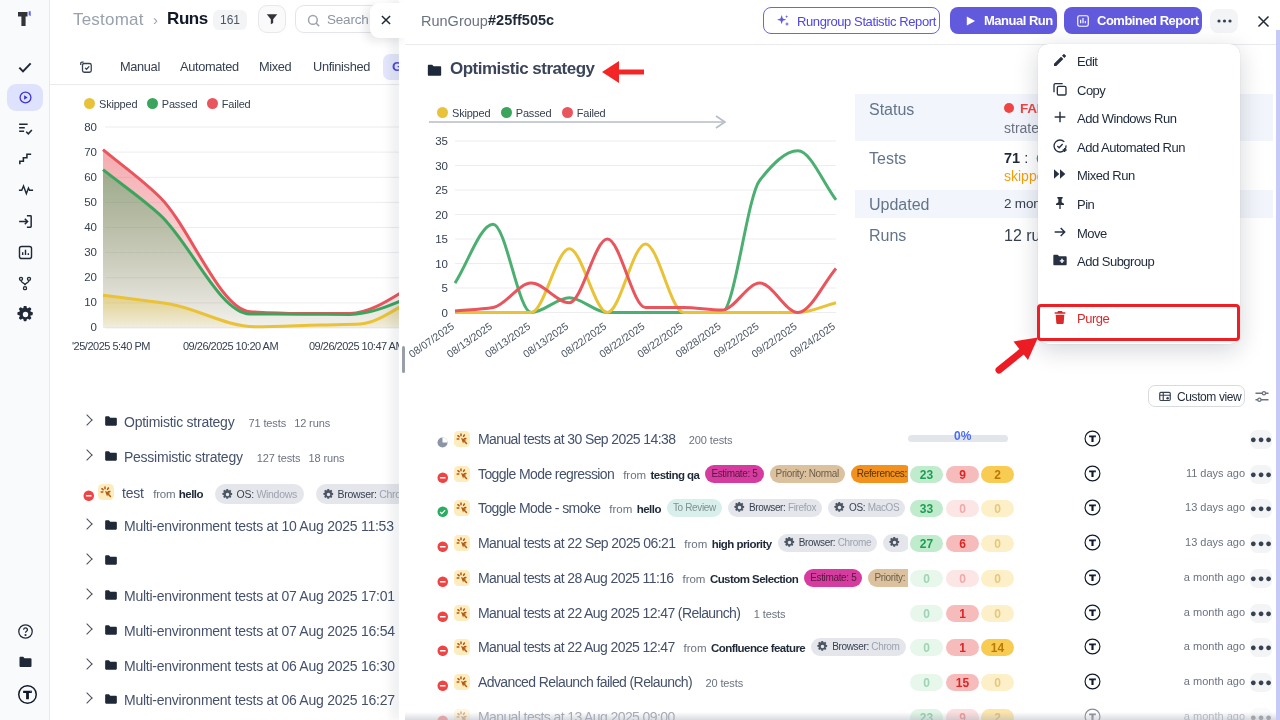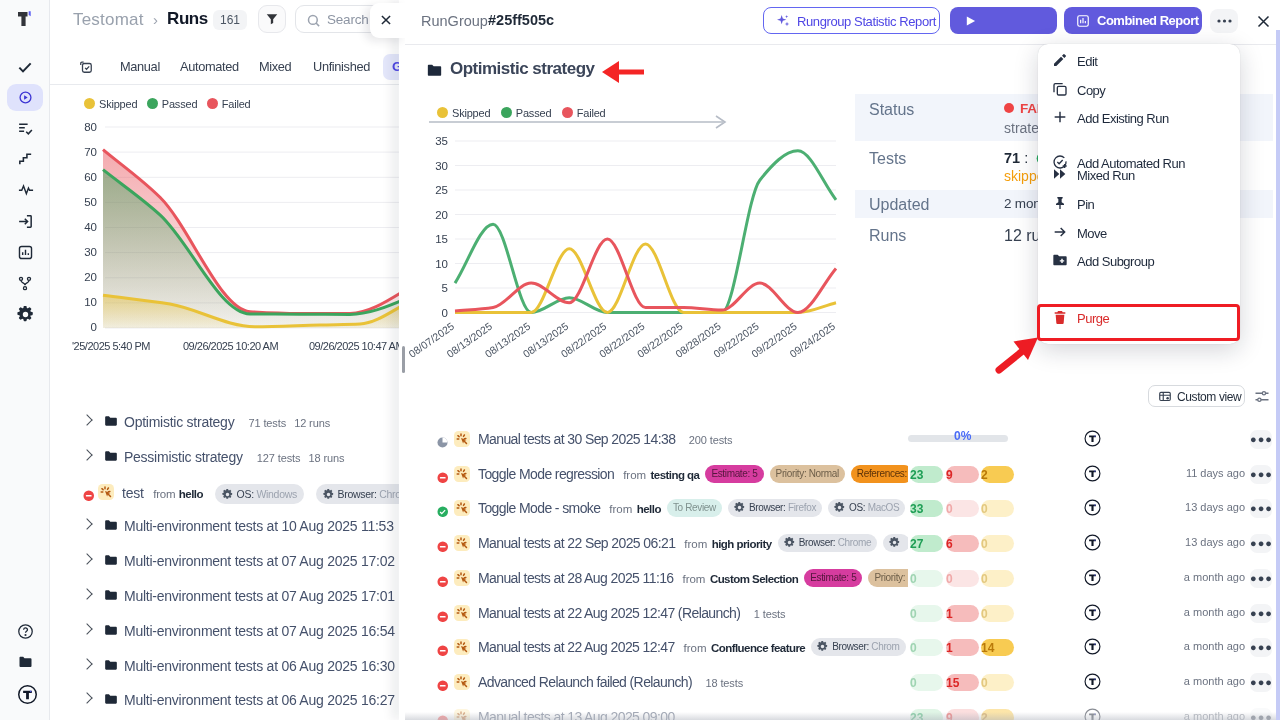--- a/index.html
+++ b/index.html
@@ -47,21 +47,21 @@
 .btn-f{position:absolute;top:7px;height:27px;border-radius:8px;background:#615add;color:#fff;font-size:13px;font-weight:bold;letter-spacing:-.5px;white-space:nowrap}
 .btn-dots{position:absolute;left:805px;top:9px;width:28px;height:24px;background:#f3f4f6;border-radius:8px}
 
 .gtitle{position:absolute;left:45px;top:59px;font-size:17px;font-weight:bold;color:#3b4559;letter-spacing:-.5px}
 .stripe{position:absolute;left:450px;width:418px;background:#f2f5fb}
 .ilab{position:absolute;left:464px;color:#64748b}
 .ival{position:absolute;left:599px;color:#374151}
 
 .rrow{position:absolute;left:0;width:875px;height:24px;white-space:nowrap}
 .rname{font-size:14px;color:#45516b;letter-spacing:-.6px}
-.pill{position:absolute;top:3px;width:33px;height:17px;border-radius:9px;font-size:12px;font-weight:bold;padding-top:2px}
+.pill{position:absolute;top:3px;width:33px;height:17px;border-radius:9px;font-size:12px;font-weight:bold;text-align:center;padding-top:2px}
 .pg{background:#c0ebcd;color:#1e9e55}.pg0{background:#e7f7ec;color:#9fd4b2}
 .pr{background:#f6bcbc;color:#dc2626}.pr0{background:#fbe5e5;color:#f0a8a8}
 .py{background:#f8cb52;color:#b97909}.py0{background:#fdf0c8;color:#e3c87f}
 .ago{position:absolute;font-size:11px;color:#6b7280;text-align:right;width:102px;left:738px;top:4px}
 .dots3{position:absolute;left:845px;top:2px;width:22px;height:19px;background:#f3f4f6;border-radius:7px;text-align:center;color:#374151;font-size:11px;letter-spacing:1px;padding-top:3px}
 .cbadge{display:inline-block;border-radius:10px;height:18px;padding:3px 6px 0 6px;font-size:10px;vertical-align:2px;letter-spacing:-.35px}
 
 #menu{position:absolute;left:633px;top:44px;width:202px;height:300px;background:#fff;border-radius:10px;box-shadow:0 6px 24px rgba(15,23,42,.18),0 0 1px rgba(15,23,42,.2);z-index:30}
 .mi{position:absolute;left:0;width:202px;height:28px;font-size:13px;color:#1e293b;letter-spacing:-.5px}
 .mi span{position:absolute;left:39px;top:6px}
@@ -195,21 +195,20 @@
         <div class="tfold"><svg width="16" height="14" viewBox="0 0 24 24" fill="#1f2937">
             <path d="M2 5.5C2 4.7 2.7 4 3.5 4h5l2.2 2.5h9.8c.8 0 1.5.7 1.5 1.5v10.5c0 .8-.7 1.5-1.5 1.5h-17c-.8 0-1.5-.7-1.5-1.5z"></path>
           </svg></div>
         <div class="tname">Multi-environment tests at 10 Aug 2025 11:53<span class="tcnt" style="margin-left:14px">1</span></div>
       </div>
       <div class="trow" style="top:551px">
         <div class="chev"></div>
         <div class="tfold"><svg width="16" height="14" viewBox="0 0 24 24" fill="#1f2937">
             <path d="M2 5.5C2 4.7 2.7 4 3.5 4h5l2.2 2.5h9.8c.8 0 1.5.7 1.5 1.5v10.5c0 .8-.7 1.5-1.5 1.5h-17c-.8 0-1.5-.7-1.5-1.5z"></path>
           </svg></div>
-        <div class="tname">Multi-environment tests at 07 Aug 2025 17:02</div>
       </div>
       <div class="trow" style="top:586px">
         <div class="chev"></div>
         <div class="tfold"><svg width="16" height="14" viewBox="0 0 24 24" fill="#1f2937">
             <path d="M2 5.5C2 4.7 2.7 4 3.5 4h5l2.2 2.5h9.8c.8 0 1.5.7 1.5 1.5v10.5c0 .8-.7 1.5-1.5 1.5h-17c-.8 0-1.5-.7-1.5-1.5z"></path>
           </svg></div>
         <div class="tname">Multi-environment tests at 07 Aug 2025 17:01</div>
       </div>
       <div class="trow" style="top:621px">
         <div class="chev"></div>
@@ -302,21 +301,21 @@
           <path d="M10 3l1.7 5.3L17 10l-5.3 1.7L10 17l-1.7-5.3L3 10l5.3-1.7z"></path>
           <path d="M18 13l.9 2.6 2.6.9-2.6.9-.9 2.6-.9-2.6-2.6-.9 2.6-.9z"></path>
           <path d="M17.5 3l.6 1.9 1.9.6-1.9.6-.6 1.9-.6-1.9L15 5.5l1.9-.6z"></path>
         </svg>
         <span style="position:absolute;left:33px;top:6px">Rungroup Statistic Report</span>
       </div>
     <div class="btn-f" style="left:545px;width:107px">
         <svg width="11" height="12" viewBox="0 0 12 12" style="position:absolute;left:15px;top:8px">
           <path d="M2 1l9 5-9 5z" fill="#fff"></path>
         </svg>
-        <span style="position:absolute;left:34px;top:24px">Manual Run</span>
+        <span style="position:absolute;left:34px;top:6px">Manual Run</span>
       </div>
     <div class="btn-f" style="left:659px;width:138px">
         <svg width="14" height="14" viewBox="0 0 24 24" fill="none" stroke="#fff" stroke-width="2" style="position:absolute;left:12px;top:7px">
           <rect x="3" y="3" width="18" height="18" rx="3"></rect>
           <line x1="8" y1="16" x2="8" y2="10"></line>
           <line x1="12" y1="16" x2="12" y2="7"></line>
           <line x1="16" y1="16" x2="16" y2="12"></line>
         </svg>
         <span style="position:absolute;left:33px;top:6px">Combined Report</span>
       </div>
@@ -604,21 +603,21 @@
             <rect x="6" y="10.4" width="12" height="3.2" rx="1.2" fill="#fff"></rect>
           </svg></div>
         <div class="abs" style="left:49px;top:3px"><svg width="16" height="16" viewBox="0 0 16 16">
             <rect width="16" height="16" rx="4.5" fill="#fdecbe"></rect>
             <g stroke="#b45a12" stroke-width="1.5" stroke-linecap="round" fill="none">
               <path d="M3.2 8H4.8M3.9 4.7l1.2 1M7 3.1v1.6M10.4 4l-.9 1.4M11.9 7.4l-1.5.4"></path>
             </g>
             <path d="M7 7l5.6 1.9-2.5 1-1 2.5z" fill="#b45a12"></path>
             <path d="M10.3 10.3l2.2 2.2" stroke="#b45a12" stroke-width="1.5" stroke-linecap="round"></path>
           </svg></div>
-        <div class="abs" style="left:73px;top:2px;width:430px;overflow:hidden;white-space:nowrap"><span class="rname">Advanced Relaunch failed (Relaunch)</span>&nbsp;&nbsp; <span class="tcnt">18 tests</span></div>
+        <div class="abs" style="left:73px;top:2px;width:430px;overflow:hidden;white-space:nowrap"><span class="rname">Advanced Relaunch failed (Relaunch)</span>&nbsp;&nbsp; <span class="tcnt">20 tests</span></div>
         <div class="pill pg0" style="left:505px">0</div>
         <div class="pill pr" style="left:541px">15</div>
         <div class="pill py0" style="left:576px">0</div>
         <div class="abs" style="left:679px;top:2px"><svg width="17" height="17" viewBox="0 0 24 24">
             <circle cx="12" cy="12" r="10.5" fill="none" stroke="#111827" stroke-width="1.6"></circle>
             <path d="M7.2 7.8h9.6v2.6h-3.3v6.6h-3v-6.6H7.2z" fill="#111827"></path>
             <path d="M14.6 7.8h1.5v1.9l-1.5-.7z" fill="#4f55e8"></path>
           </svg></div>
         <div class="ago">a month ago</div>
         <div class="dots3">●●●</div>
@@ -663,23 +662,23 @@
           <svg width="16" height="16" viewBox="0 0 24 24" fill="none" stroke="#273143" stroke-width="2">
             <rect x="8" y="8" width="13" height="13" rx="2"></rect>
             <path d="M16 4H5a2 2 0 00-2 2v11"></path>
           </svg>
           <span>Copy</span>
         </div>
         <div class="mi" style="top:61px;">
           <svg width="16" height="16" viewBox="0 0 24 24" fill="none" stroke="#273143" stroke-width="2.2">
             <path d="M12 4v16M4 12h16"></path>
           </svg>
-          <span>Add Existing Run</span>
-        </div>
-        <div class="mi" style="top:90px;margin-top:16px;">
+          <span>Add Windows Run</span>
+        </div>
+        <div class="mi" style="top:90px;">
           <svg width="16" height="16" viewBox="0 0 24 24" fill="none" stroke="#273143" stroke-width="2">
             <path d="M21 11A9 9 0 1112 3a9 9 0 016.5 2.8"></path>
             <path d="M8 12l2.7 2.7L16 9"></path>
             <path d="M19 15v6M16 18h6" stroke-width="2.1"></path>
           </svg>
           <span>Add Automated Run</span>
         </div>
         <div class="mi" style="top:118px;">
           <svg width="16" height="16" viewBox="0 0 24 24" fill="#273143">
             <path d="M3 5l8 7-8 7zM12 5l8 7-8 7z"></path>

